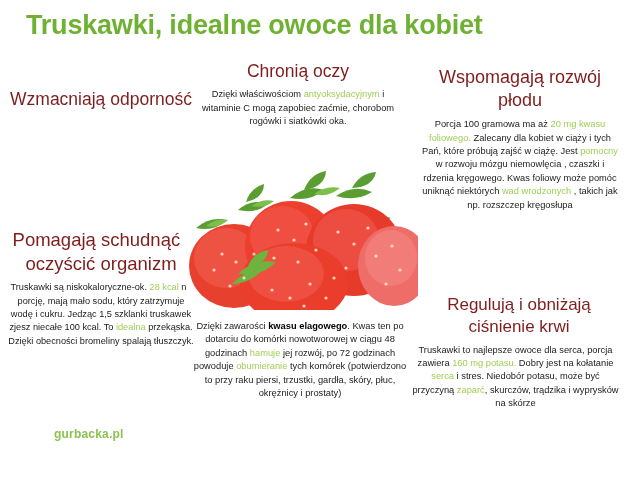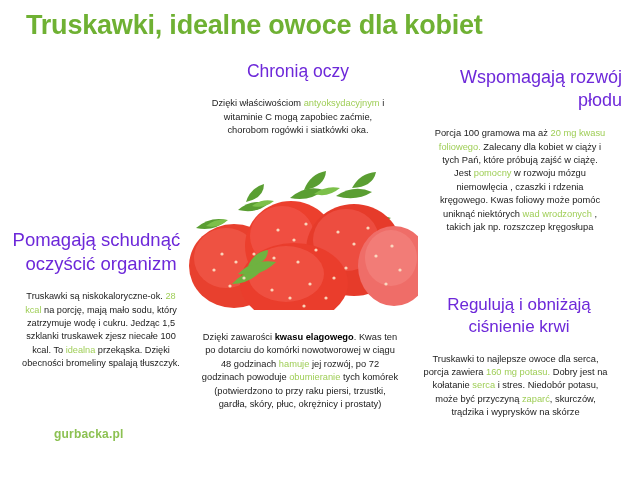--- a/index.html
+++ b/index.html
@@ -38,48 +38,48 @@
   }
 
   
   .block {
     position: absolute;
     text-align: center;
   }
   .heading {
     font-size: 17.5px;
     font-weight: normal;
-    color: #6d28d9;
+    color: #7f1d1d;
     line-height: 1.28;
     margin: 0 0 6px 0;
   }
   .body-text {
     font-size: 9.3px;
     line-height: 1.45;
     color: #1b1b1b;
-    margin: 15px;
+    margin: 4px;
   }
   .hl {
     color: #9fce57;
   }
   .bold {
     font-weight: bold;
     color: #000000;
   }
 
   
   #sec-immunity      { left: 6px;   top: 88px;  width: 190px; }
   #sec-weight        { left: 2px;   top: 228px; width: 198px; }
   #sec-eyes          { left: 192px; top: 60px;  width: 212px; }
   #sec-cancer        { left: 186px; top: 316px; width: 228px; }
   #sec-fetus         { left: 418px; top: 66px;  width: 204px; }
   #sec-pressure      { left: 408px; top: 294px; width: 215px; }
 
   #sec-weight .heading { font-size: 18.5px; }
-  #sec-fetus .heading  { font-size: 18px; text-align: right; }
+  #sec-fetus .heading  { font-size: 18px; }
   #sec-pressure .heading { font-size: 17px; margin-left: 7px; }
 
   #sec-immunity .body-text,
   #sec-weight .body-text { font-size: 9.2px; }
 
   
   .watermark {
     position: absolute;
     left: 54px;
     top: 427px;
@@ -102,20 +102,21 @@
   .photo svg { display: block; }
 </style>
 </head>
 <body>
 
 <div id="page">
 
   <div class="title">Truskawki, idealne owoce dla kobiet</div>
 
   <div class="block" id="sec-immunity">
+    <div class="heading">Wzmacniają odporność</div>
   </div>
 
   <div class="block" id="sec-weight">
     <div class="heading">Pomagają schudnąć i oczyścić organizm</div>
     <p class="body-text"><span>Truskawki są niskokaloryczne-ok. </span><span class="hl">28 kcal</span><span> na porcję, mają mało sodu, który zatrzymuje wodę i cukru. Jedząc 1,5 szklanki truskawek zjesz niecałe 100 kcal. To </span><span class="hl">idealna</span><span> przekąska. Dzięki obecności bromeliny spalają tłuszczyk.</span></p>
   </div>
 
   <div class="block" id="sec-eyes">
     <div class="heading">Chronią oczy</div>
     <p class="body-text"><span>Dzięki właściwościom </span><span class="hl">antyoksydacyjnym</span><span> i witaminie C mogą zapobiec zaćmie, chorobom rogówki i siatkówki  oka.</span></p>

